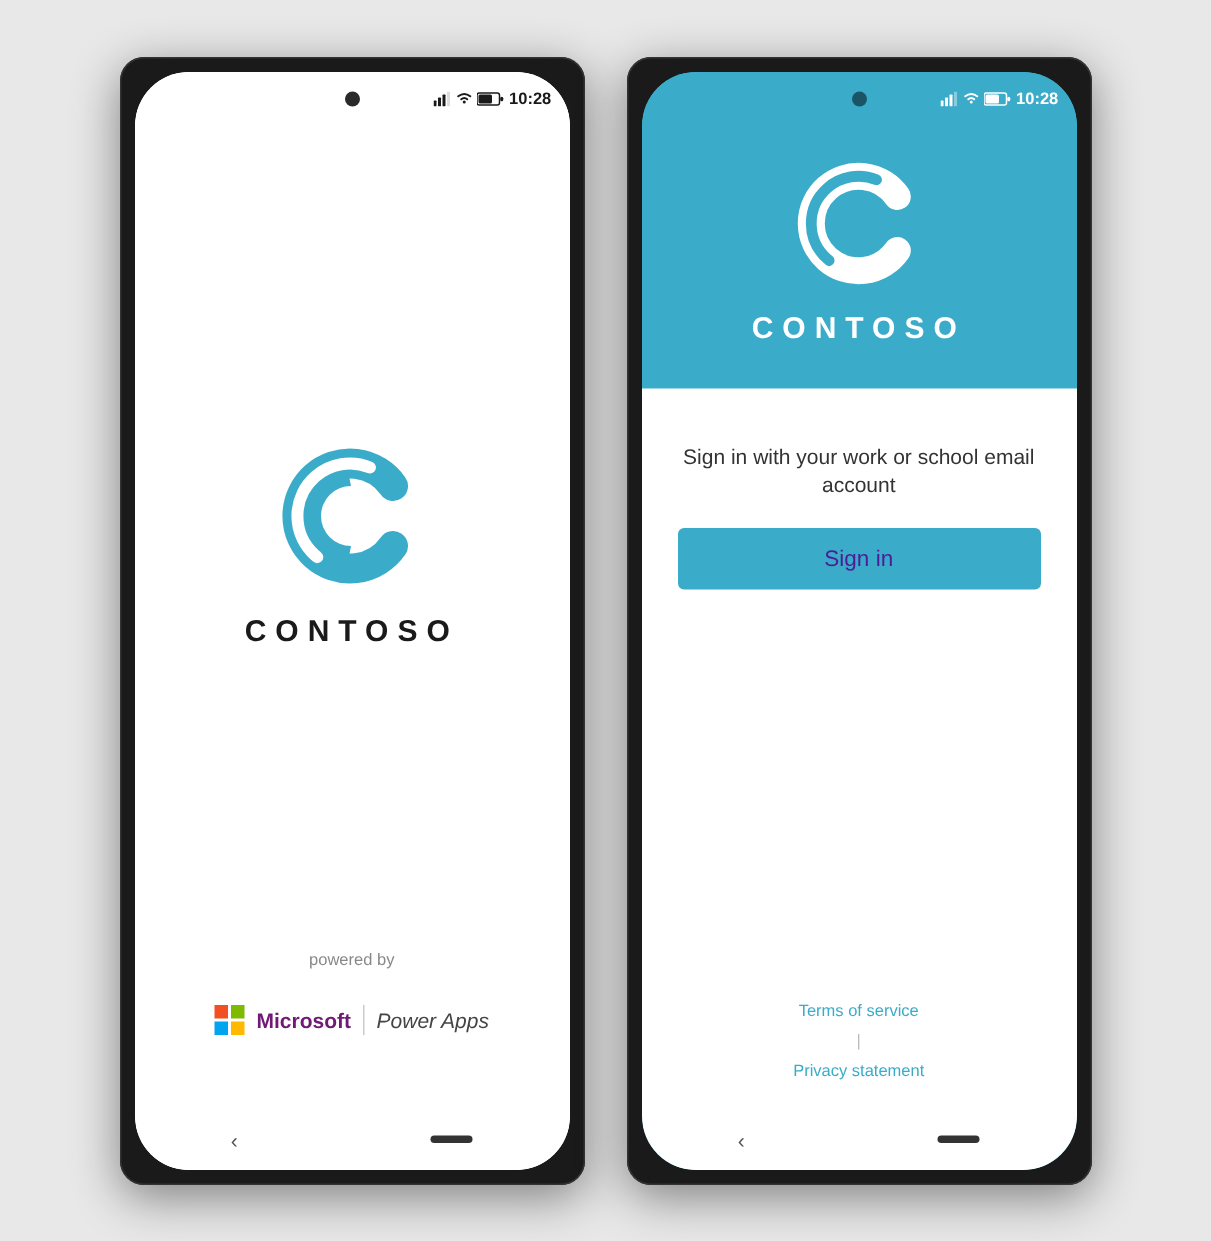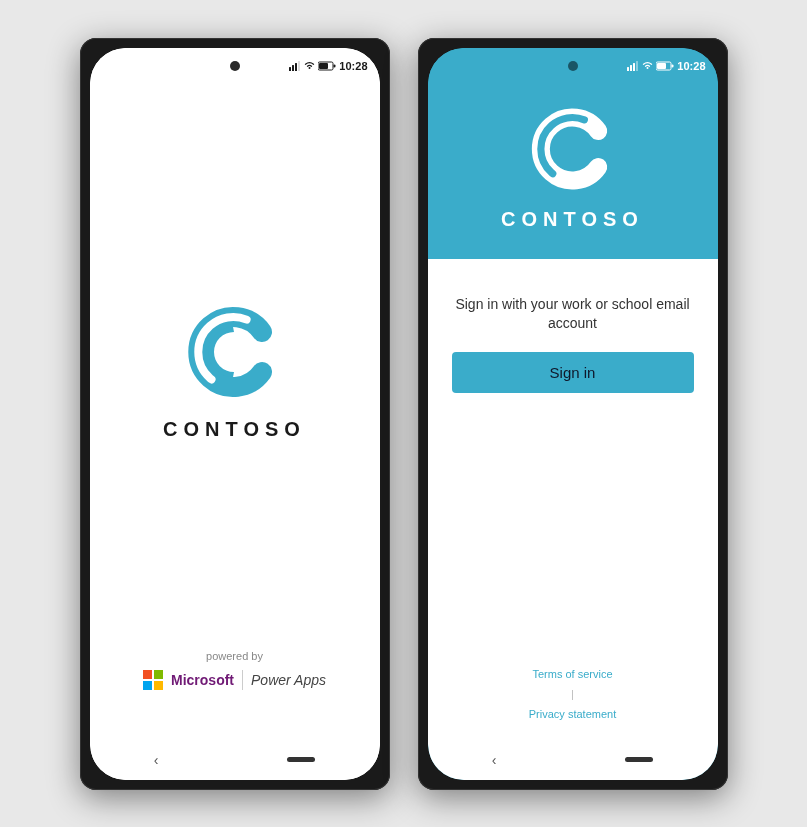--- a/index.html
+++ b/index.html
@@ -134,21 +134,21 @@
       color: #1a1a1a;
       text-transform: uppercase;
     }
     .contoso-name.white { color: #fff; }
 
     .powered-by-area {
       display: flex;
       flex-direction: column;
       align-items: center;
       margin-bottom: 30px;
-      gap: 8px;
+      gap: 24px;
     }
     .powered-by-text {
       font-size: 11px;
       color: #888;
     }
     .microsoft-logo-area {
       display: flex;
       align-items: center;
       gap: 8px;
     }
@@ -232,21 +232,21 @@
       width: 100%;
     }
     .signin-text {
       font-size: 14px;
       color: #333;
       text-align: center;
       line-height: 1.4;
     }
     .signin-button {
       background: #3aacca;
-      color: #0f172a;
+      color: #4c1d95;
       border: none;
       border-radius: 4px;
       padding: 12px 0;
       width: 100%;
       font-size: 15px;
       font-weight: 500;
       cursor: pointer;
       text-align: center;
     }
     .signin-footer {

